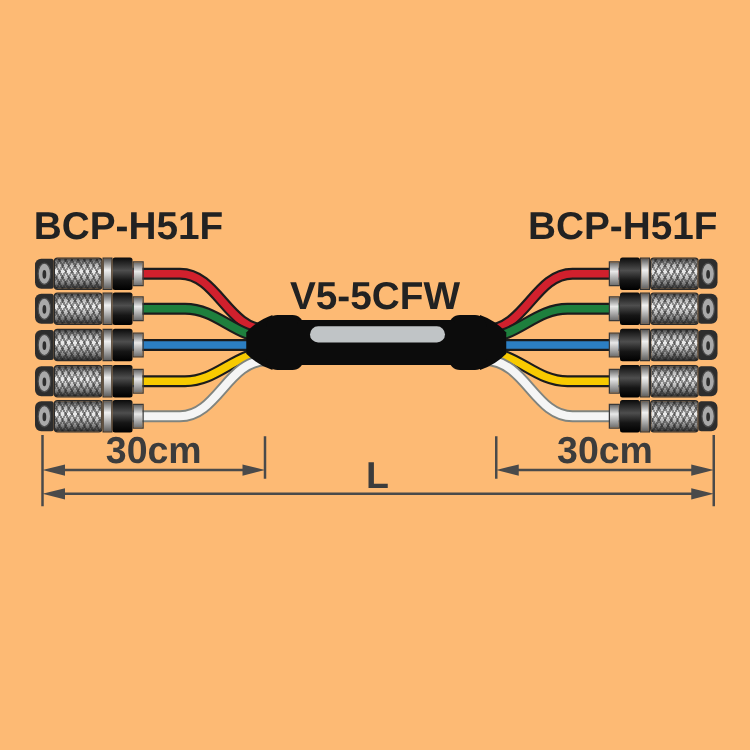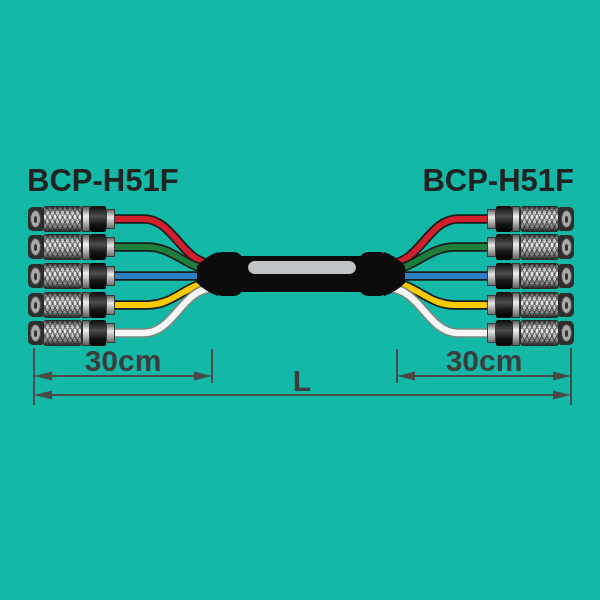--- a/index.html
+++ b/index.html
@@ -1,17 +1,17 @@
 <!DOCTYPE html>
 <html><head>
 <meta charset="utf-8">
 <style>
   html,body{margin:0;padding:0;background:#ffffff;}
   .stage{
-    position:relative;width:600px;height:600px;background:#14b8a6;overflow:hidden;
+    position:relative;width:600px;height:600px;background:#fdba74;overflow:hidden;
     font-family:"Liberation Sans","DejaVu Sans",sans-serif;
   }
   .stage svg{position:absolute;left:0;top:0;}
   .label{position:absolute;color:#222;font-weight:600;white-space:nowrap;}
   .bcp-left{left:27px;top:163px;font-size:31px;}
   .bcp-right{left:414px;top:163px;width:160px;text-align:right;font-size:31px;}
   .cable-label{left:225px;top:219px;width:150px;text-align:center;font-size:31px;}
   .dim-label{font-size:30px;color:#3c3c3c;font-weight:600;text-align:center;}
   .dim-left{left:58px;top:344px;width:130px;}
   .dim-right{left:419px;top:344px;width:130px;}
@@ -224,16 +224,17 @@
         </div>
       </div>
     <div class="knurl"></div>
     <div class="ring-silver"></div>
     <div class="ring-black"></div>
     <div class="ferrule"></div>
   </div>
 
   <div class="label bcp-left">BCP-H51F</div>
   <div class="label bcp-right">BCP-H51F</div>
+  <div class="label cable-label">V5-5CFW</div>
   <div class="label dim-label dim-left">30cm</div>
   <div class="label dim-label dim-right">30cm</div>
   <div class="label dim-label dim-total">L</div>
 </div>
 
 </body></html>

